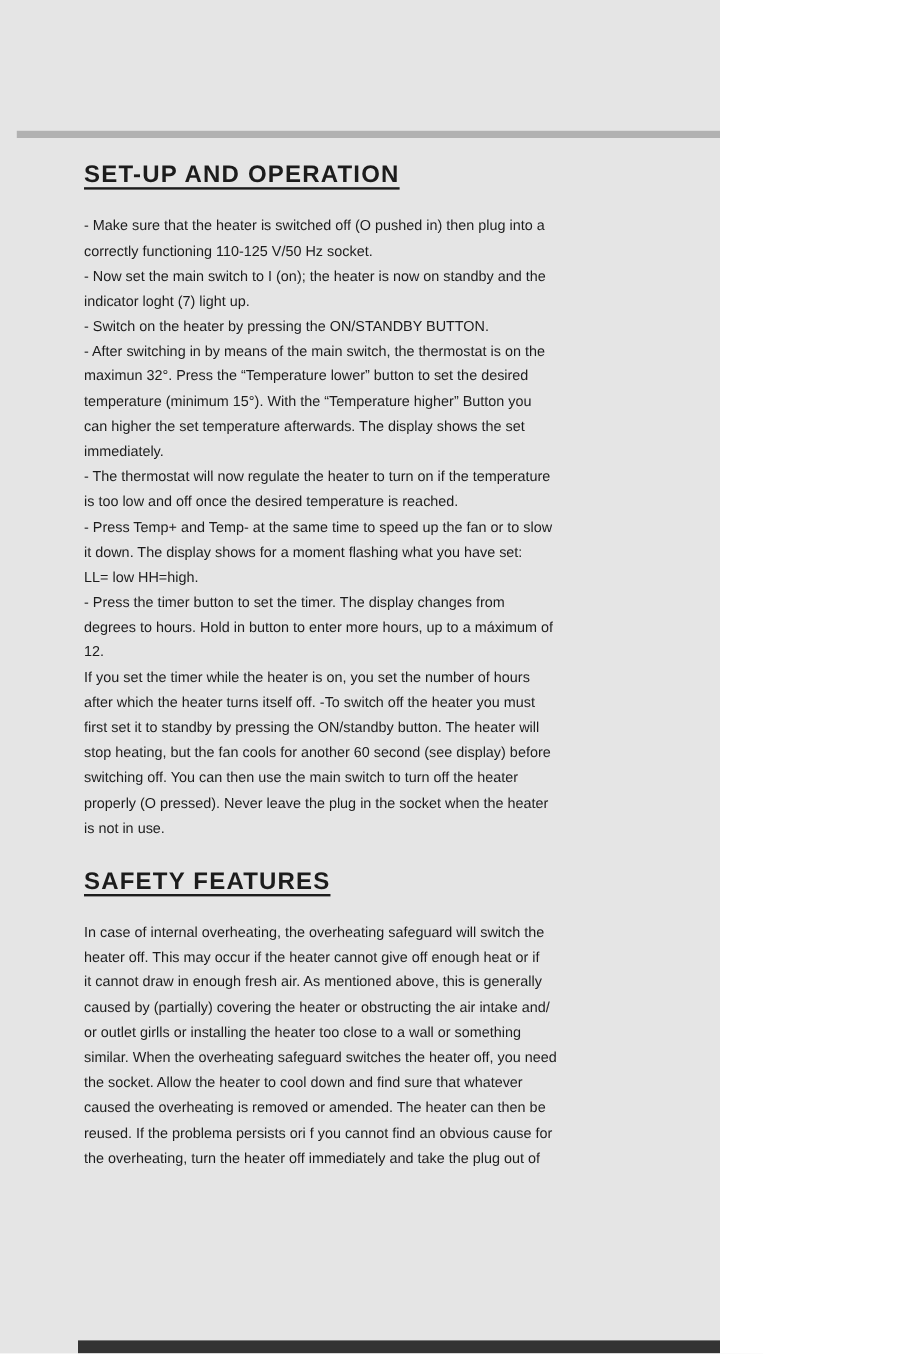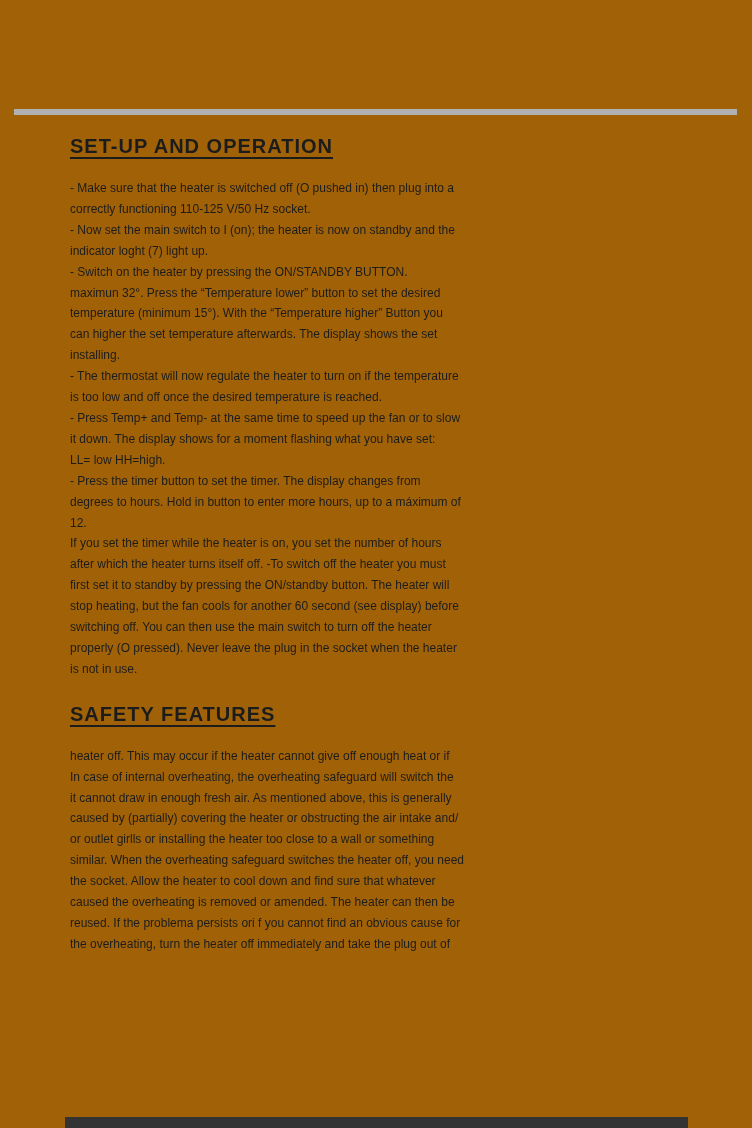--- a/index.html
+++ b/index.html
@@ -2,23 +2,23 @@
 <html><head>
 <meta charset="utf-8">
 <style>
   html, body {
     margin: 0;
     padding: 0;
     background: #ffffff;
   }
   .page {
     position: relative;
-    width: 752px;
+    width: 600px;
     height: 1128px;
-    background: #a16207;
+    background: #e5e5e5;
     overflow: hidden;
     font-family: "Liberation Sans", sans-serif;
   }
   .top-divider {
     position: absolute;
     left: 14px;
     top: 109px;
     width: 723px;
     height: 6px;
   }
@@ -69,46 +69,47 @@
   <div class="content">
 
     <h2 class="section-heading">SET-UP AND OPERATION</h2>
 
     <div class="paragraphs">
         <div class="line">- Make sure that the heater is switched off (O pushed in) then plug into a</div>
         <div class="line">correctly functioning 110-125 V/50 Hz socket.</div>
         <div class="line">- Now set the main switch to I (on); the heater is now on standby and the</div>
         <div class="line">indicator loght (7) light up.</div>
         <div class="line">- Switch on the heater by pressing the ON/STANDBY BUTTON.</div>
+        <div class="line">- After switching in by means of the main switch, the thermostat is on the</div>
         <div class="line">maximun 32°. Press the “Temperature lower” button to set the desired</div>
         <div class="line">temperature (minimum 15°). With the “Temperature higher” Button you</div>
         <div class="line">can higher the set temperature afterwards. The display shows the set</div>
-        <div class="line">installing.</div>
+        <div class="line">immediately.</div>
         <div class="line">- The thermostat will now regulate the heater to turn on if the temperature</div>
         <div class="line">is too low and off once the desired temperature is reached.</div>
         <div class="line">- Press Temp+ and Temp- at the same time to speed up the fan or to slow</div>
         <div class="line">it down. The display shows for a moment flashing what you have set:</div>
         <div class="line">LL= low HH=high.</div>
         <div class="line">- Press the timer button to set the timer. The display changes from</div>
         <div class="line">degrees to hours. Hold in button to enter more hours, up to a máximum of</div>
         <div class="line">12.</div>
         <div class="line">If you set the timer while the heater is on, you set the number of hours</div>
         <div class="line">after which the heater turns itself off. -To switch off the heater you must</div>
         <div class="line">first set it to standby by pressing the ON/standby button. The heater will</div>
         <div class="line">stop heating, but the fan cools for another 60 second (see display) before</div>
         <div class="line">switching off. You can then use the main switch to turn off the heater</div>
         <div class="line">properly (O pressed). Never leave the plug in the socket when the heater</div>
         <div class="line">is not in use.</div>
       </div>
 
     <h2 class="section-heading second">SAFETY FEATURES</h2>
 
     <div class="paragraphs">
+        <div class="line">In case of internal overheating, the overheating safeguard will switch the</div>
         <div class="line">heater off. This may occur if the heater cannot give off enough heat or if</div>
-        <div class="line">In case of internal overheating, the overheating safeguard will switch the</div>
         <div class="line">it cannot draw in enough fresh air. As mentioned above, this is generally</div>
         <div class="line">caused by (partially) covering the heater or obstructing the air intake and/</div>
         <div class="line">or outlet girlls or installing the heater too close to a wall or something</div>
         <div class="line">similar. When the overheating safeguard switches the heater off, you need</div>
         <div class="line">the socket. Allow the heater to cool down and find sure that whatever</div>
         <div class="line">caused the overheating is removed or amended. The heater can then be</div>
         <div class="line">reused. If the problema persists ori f you cannot find an obvious cause for</div>
         <div class="line">the overheating, turn the heater off immediately and take the plug out of</div>
       </div>
 

